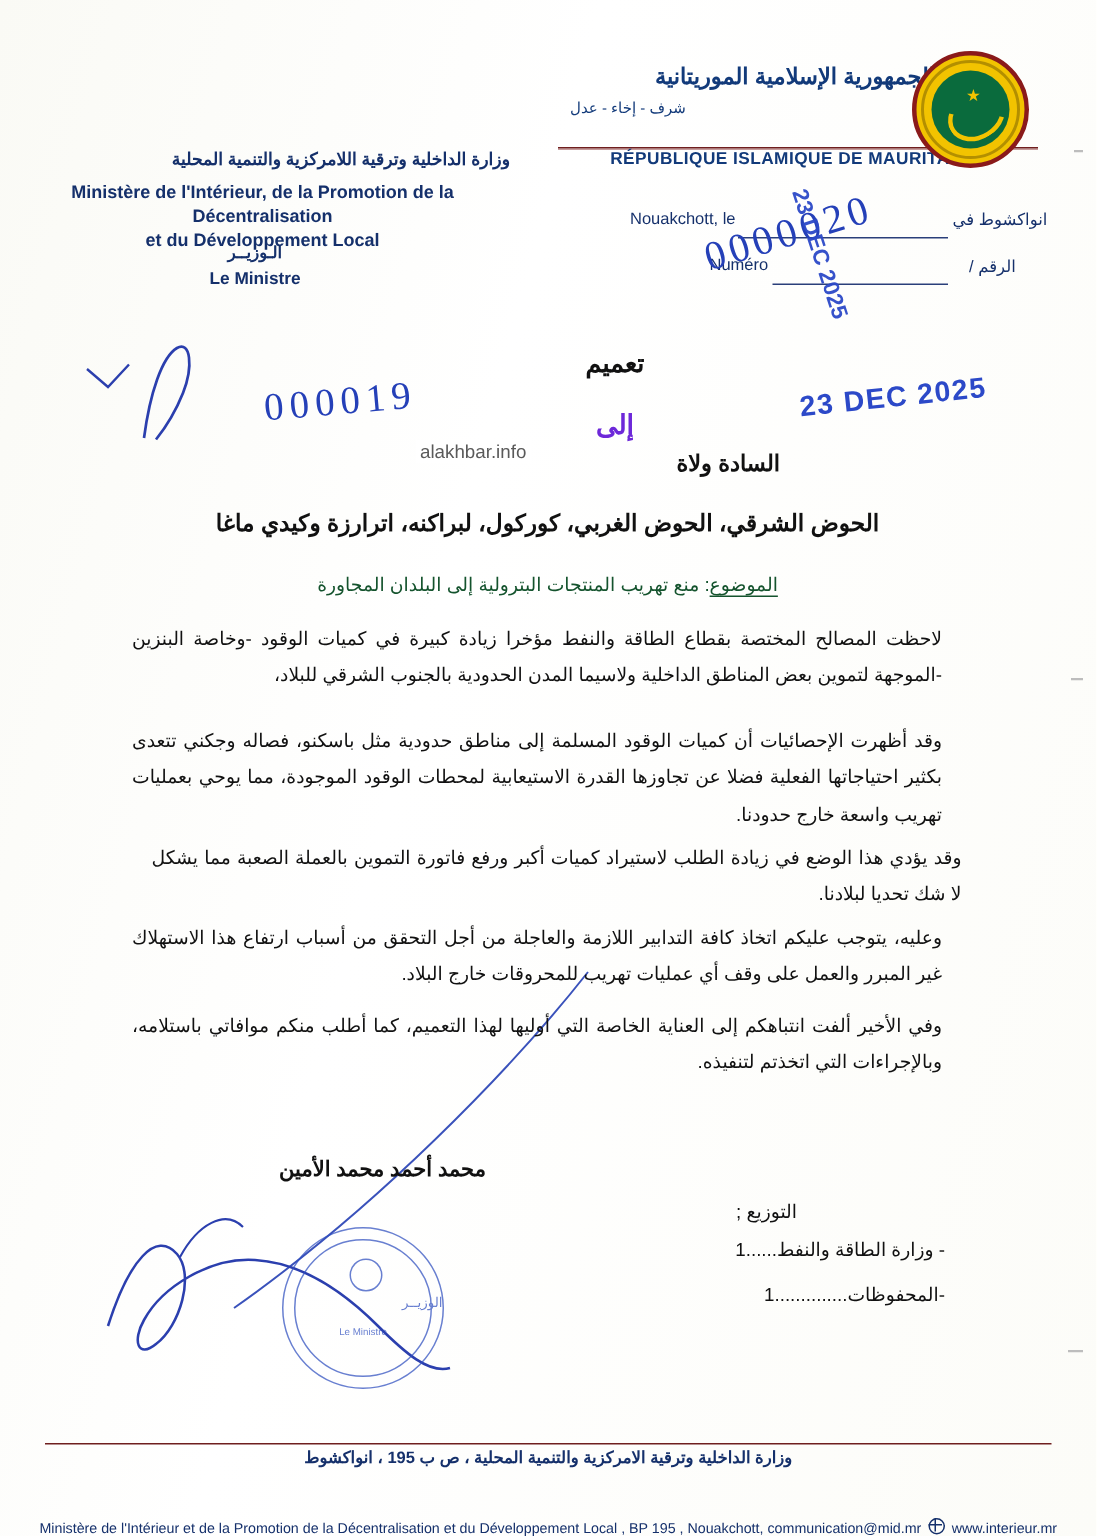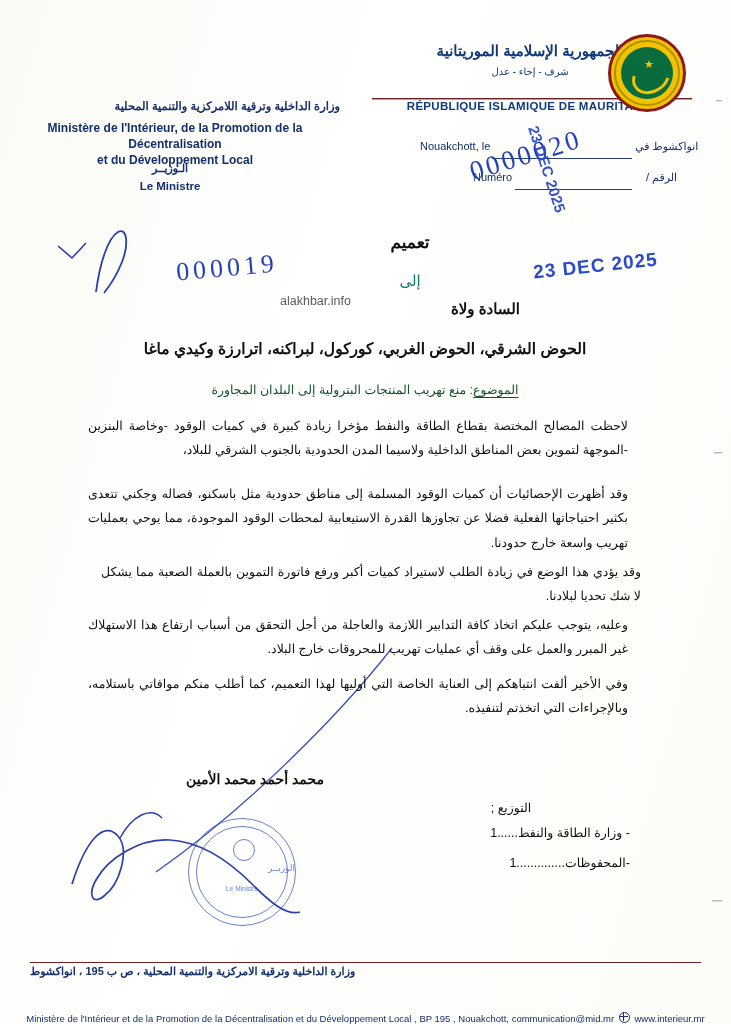--- a/index.html
+++ b/index.html
@@ -54,21 +54,21 @@
     font-size: 15px;
     font-weight: bold;
     color: #123a7a;
     letter-spacing: 0px;
   }
   .ar-motto {
     position: absolute;
     left: 380px;
     top: 66px;
     width: 300px;
-    text-align: center;
+    text-align: left;
     direction: rtl;
     font-size: 10px;
     color: #123a7a;
   }
   .fr-republic {
     position: absolute;
     left: 380px;
     top: 100px;
     width: 300px;
     text-align: center;
@@ -280,23 +280,23 @@
     font-weight: bold;
     color: #111;
   }
   .to-word {
     position: absolute;
     left: 340px;
     top: 272px;
     width: 140px;
     text-align: center;
     direction: rtl;
-    font-size: 15px;
-    font-weight: normal;
-    color: #0f766e;
+    font-size: 18px;
+    font-weight: bold;
+    color: #6d28d9;
   }
   .recipients {
     position: absolute;
     left: 300px;
     top: 300px;
     width: 220px;
     text-align: right;
     direction: rtl;
     font-size: 15px;
     font-weight: bold;
@@ -427,21 +427,21 @@
     top: 962px;
     width: 671px;
     height: 1px;
     background: #6f1f1f;
   }
   .footer-ar {
     position: absolute;
     left: 30px;
     top: 965px;
     width: 671px;
-    text-align: left;
+    text-align: center;
     direction: rtl;
     font-size: 11px;
     font-weight: bold;
     color: #15306b;
   }
   .footer-fr {
     position: absolute;
     left: 20px;
     top: 987px;
     width: 691px;

